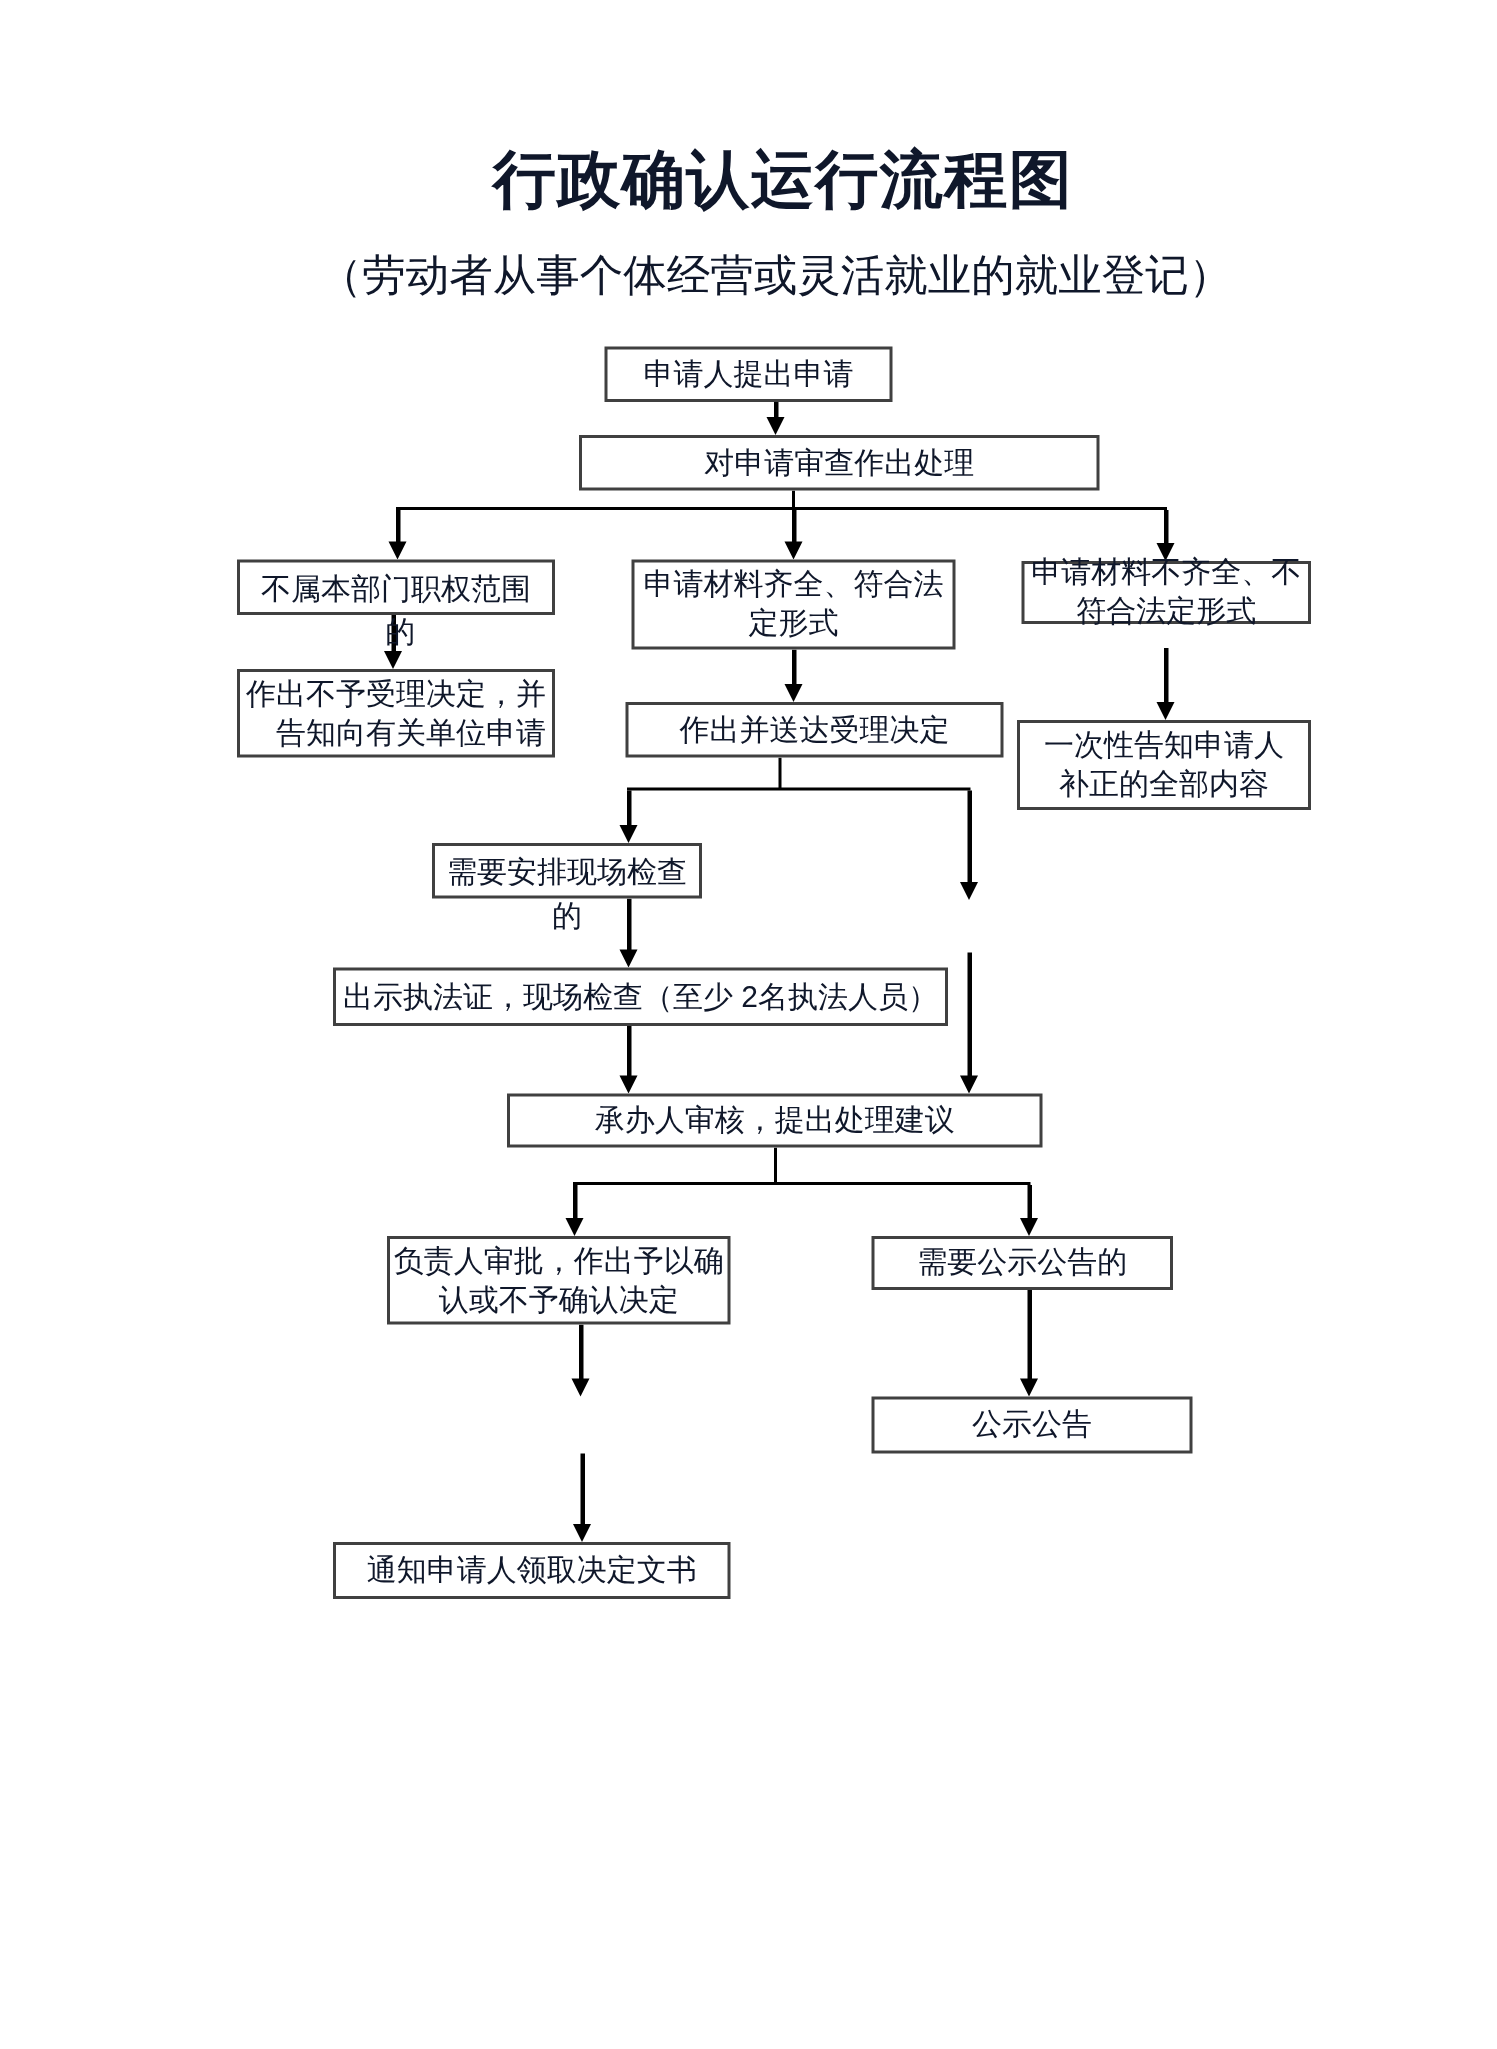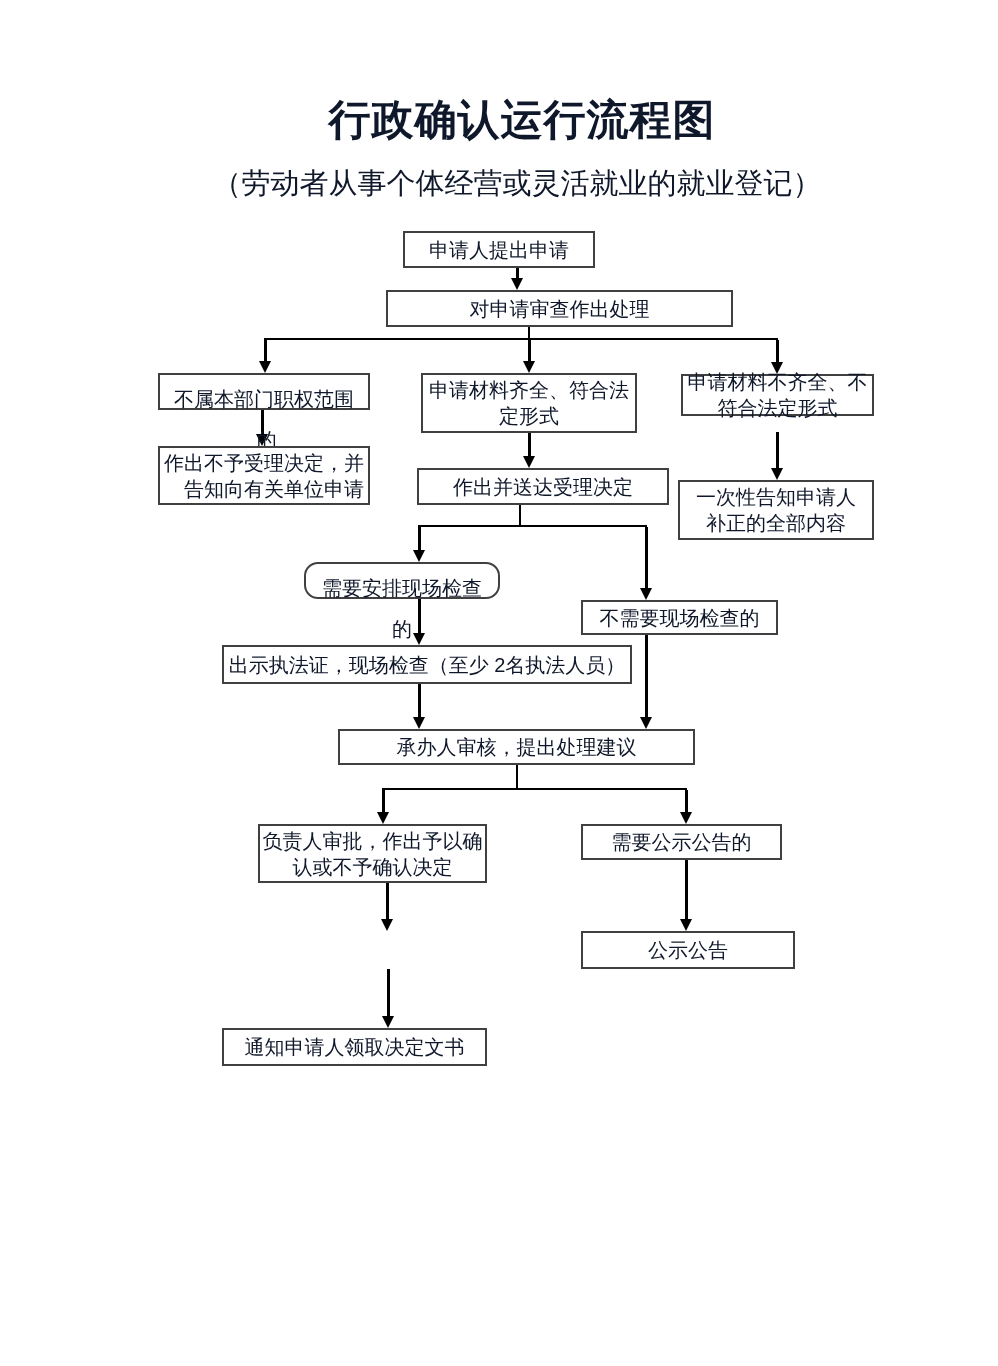--- a/index.html
+++ b/index.html
@@ -41,21 +41,21 @@
     font-size: 20px;
     line-height: 26px;
     white-space: pre;
     overflow: visible;
     z-index: 2;
   }
   
   .node.of {
     display: block;
     padding-top: 4px;
-    line-height: 41px;
+    line-height: 29px;
     overflow: visible;
   }
   .v  { position: absolute; width: 3px; background: #000; z-index: 1; }
   .vt { position: absolute; width: 2px; background: #000; z-index: 1; }
   .h  { position: absolute; height: 2px; background: #000; z-index: 1; }
   .ah {
     position: absolute;
     width: 0; height: 0;
     border-left: 6px solid transparent;
     border-right: 6px solid transparent;
@@ -85,24 +85,23 @@
 符合法定形式</div>
 
   <div class="node" style="left:158px; top:446px; width:212px; height:59px;text-align:right;">作出不予受理决定，并
 告知向有关单位申请</div>
 
   <div class="node" style="left:417px; top:468px; width:252px; height:37px;">作出并送达受理决定</div>
 
   <div class="node" style="left:678px; top:480px; width:196px; height:60px;">一次性告知申请人
 补正的全部内容</div>
 
-  <div class="node of" style="left:304px; top:562px; width:196px; height:37px;border-radius:14px;">需要安排现场检查
+  <div class="node of" style="left:288px; top:562px; width:180px; height:37px;">需要安排现场检查
 的</div>
 
-  <div class="node" style="left:581px; top:600px; width:197px; height:35px;">不需要现场检查的</div>
 
   <div class="node" style="left:222px; top:645px; width:410px; height:39px;">出示执法证，现场检查（至少 2名执法人员）</div>
 
   <div class="node" style="left:338px; top:729px; width:357px; height:36px;">承办人审核，提出处理建议</div>
 
   <div class="node" style="left:258px; top:824px; width:229px; height:59px;">负责人审批，作出予以确
 认或不予确认决定</div>
 
   <div class="node" style="left:581px; top:824px; width:201px; height:36px;">需要公示公告的</div>
 

